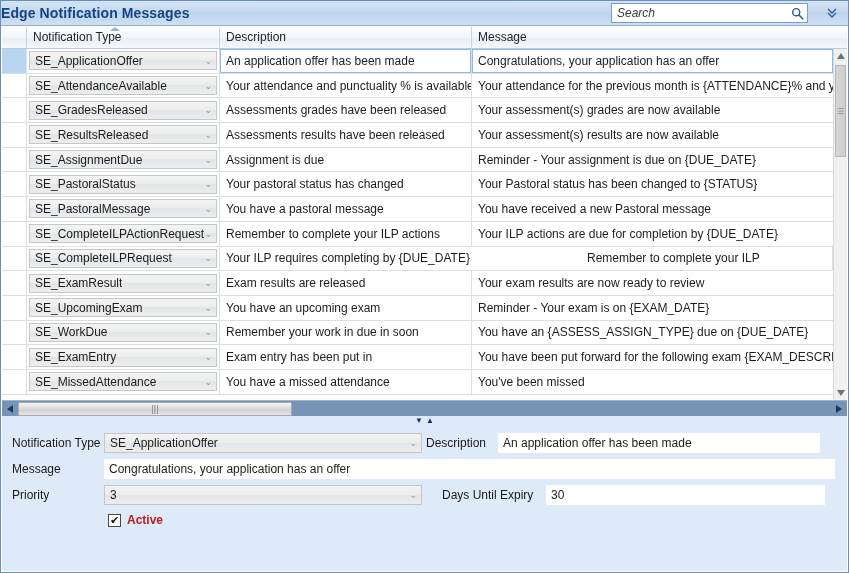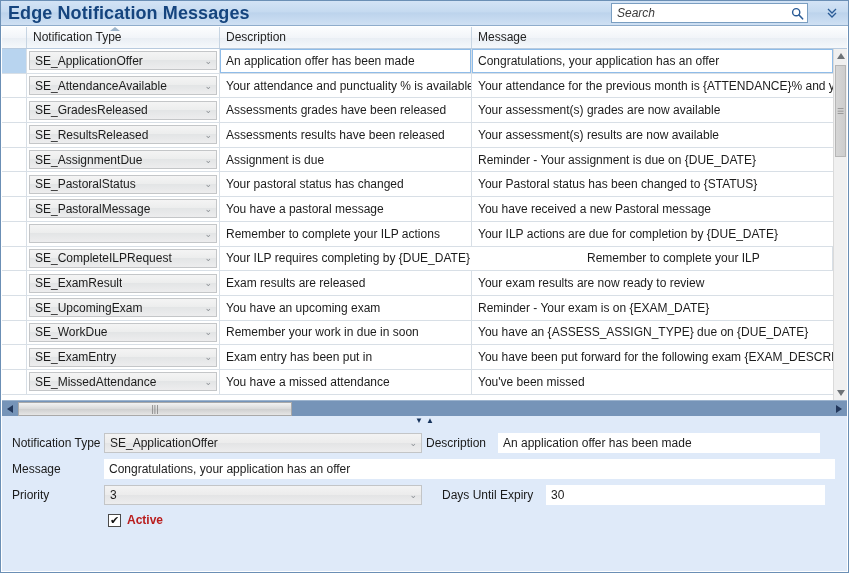--- a/index.html
+++ b/index.html
@@ -27,23 +27,22 @@
     position: relative;
     height: 25px;
     box-sizing: border-box;
     background: linear-gradient(to bottom, #d3e3f5 0%, #c5daf0 45%, #bcd3ec 50%, #cfe0f3 100%);
     border-bottom: 1px solid #8faccb;
     display: flex;
     align-items: center;
   }
   .title-text {
     font-weight: bold;
-    font-size: 18px;
+    font-size: 14px;
     color: #15447e;
-    padding-left: 7px;
     letter-spacing: 0.1px;
     white-space: nowrap;
   }
   .titlebar-right {
     position: absolute;
     right: 4px;
     top: 2px;
     display: flex;
     align-items: center;
     gap: 12px;
@@ -480,20 +479,21 @@
               <span class="celltext">You have a pastoral message</span>
             </div>
             <div class="cell c-msg">
               <span class="celltext">You have received a new Pastoral message</span>
             </div>
           </div>
           <div class="row">
             <div class="cell rowsel"></div>
             <div class="cell c-type">
               <div class="combo">
+                <span class="cv">SE_CompleteILPActionRequest</span>
                 <span class="combo-arrow">⌄</span>
               </div>
             </div>
             <div class="cell c-desc">
               <span class="celltext">Remember to complete your ILP actions</span>
             </div>
             <div class="cell c-msg">
               <span class="celltext">Your ILP actions are due for completion by {DUE_DATE}</span>
             </div>
           </div>

